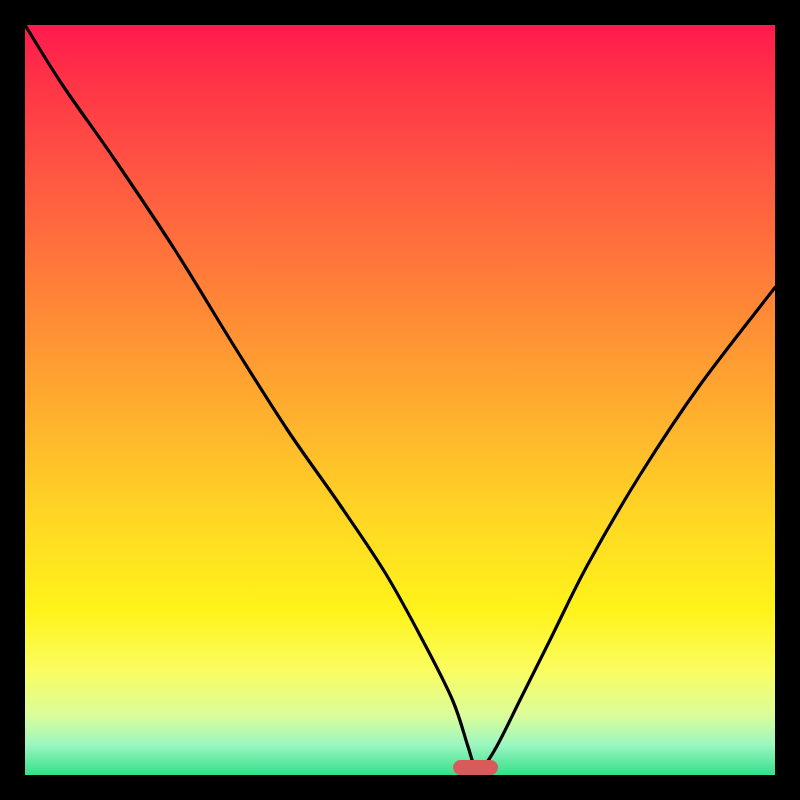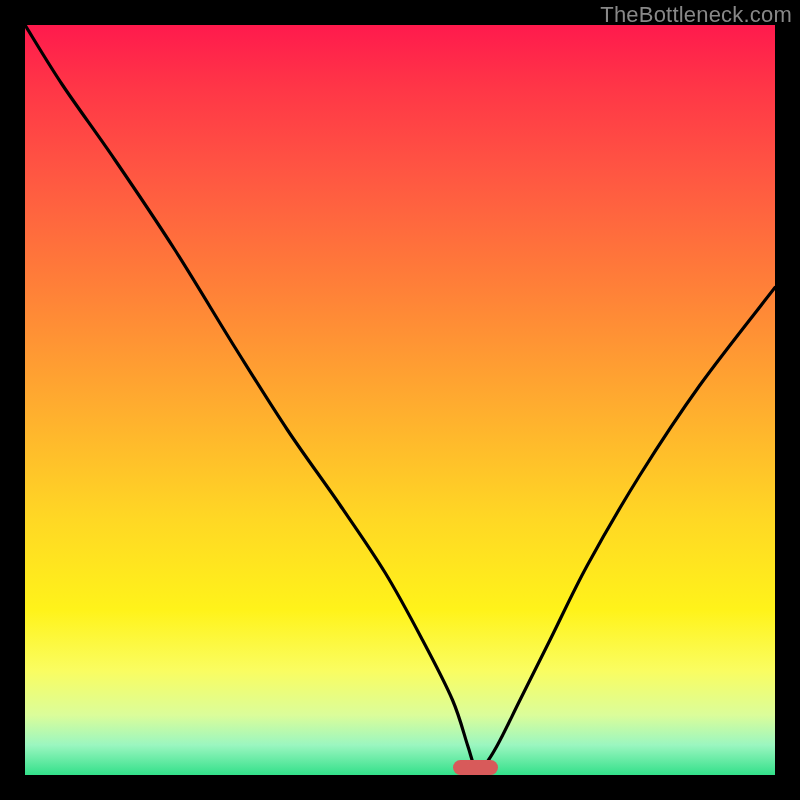--- a/index.html
+++ b/index.html
@@ -59,21 +59,20 @@
     left: 0;
     top: 0;
     width: 750px;
     height: 750px;
   }
 </style>
 </head>
 <body>
 
 <div class="frame">
-  <div class="watermark">TheBottleneck.com</div>
 
   <div class="plot">
 
     <svg class="curve" viewBox="0 0 750 750" preserveAspectRatio="none">
       <path fill="none" stroke="#000" stroke-width="3.2" stroke-linecap="round" stroke-linejoin="round" d="M 0.0 0.0 C 6.3 10.0, 22.5 37.5, 37.5 60.0 C 52.5 82.5, 71.3 107.5, 90.0 135.0 C 108.8 162.5, 130.0 193.8, 150.0 225.0 C 170.0 256.3, 191.3 292.5, 210.0 322.5 C 228.8 352.5, 245.0 378.8, 262.5 405.0 C 280.0 431.3, 298.8 456.3, 315.0 480.0 C 331.3 503.8, 346.3 525.0, 360.0 547.5 C 373.8 570.0, 386.3 593.8, 397.5 615.0 C 408.8 636.3, 420.0 657.5, 427.5 675.0 C 435.0 692.5, 438.8 708.8, 442.5 720.0 C 446.3 731.3, 447.5 738.8, 450.0 742.5 C 452.5 746.3, 453.8 746.3, 457.5 742.5 C 461.3 738.8, 466.3 731.3, 472.5 720.0 C 478.8 708.8, 486.3 692.5, 495.0 675.0 C 503.8 657.5, 513.8 637.5, 525.0 615.0 C 536.3 592.5, 547.5 567.5, 562.5 540.0 C 577.5 512.5, 596.3 480.0, 615.0 450.0 C 633.8 420.0, 652.5 391.3, 675.0 360.0 C 697.5 328.8, 737.5 278.8, 750.0 262.5"></path>
     </svg>
 
     <div class="marker" style="width: 45px; height: 15px; left: 427.5px; top: 735px;"></div>
   </div>
 </div>

